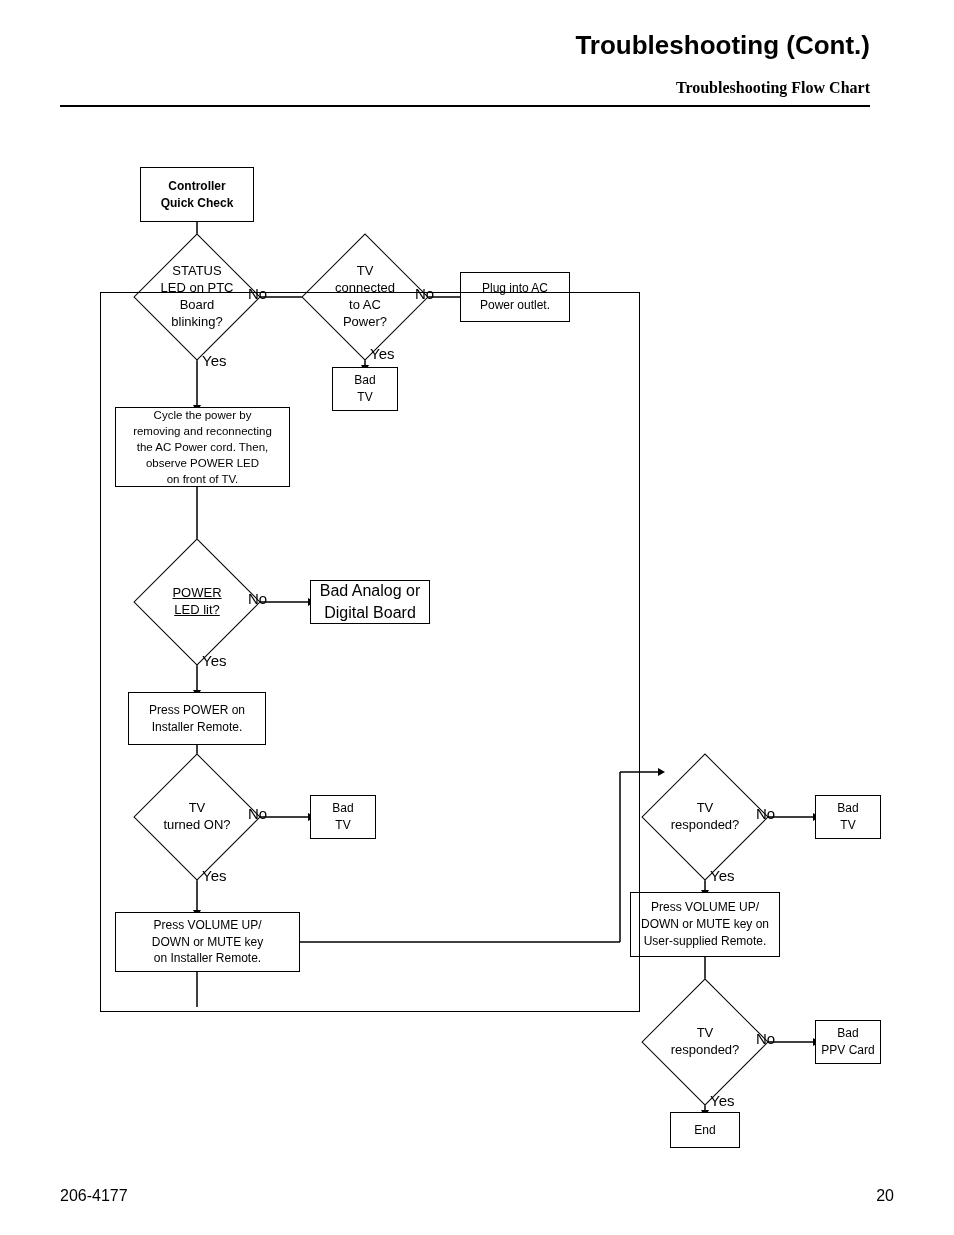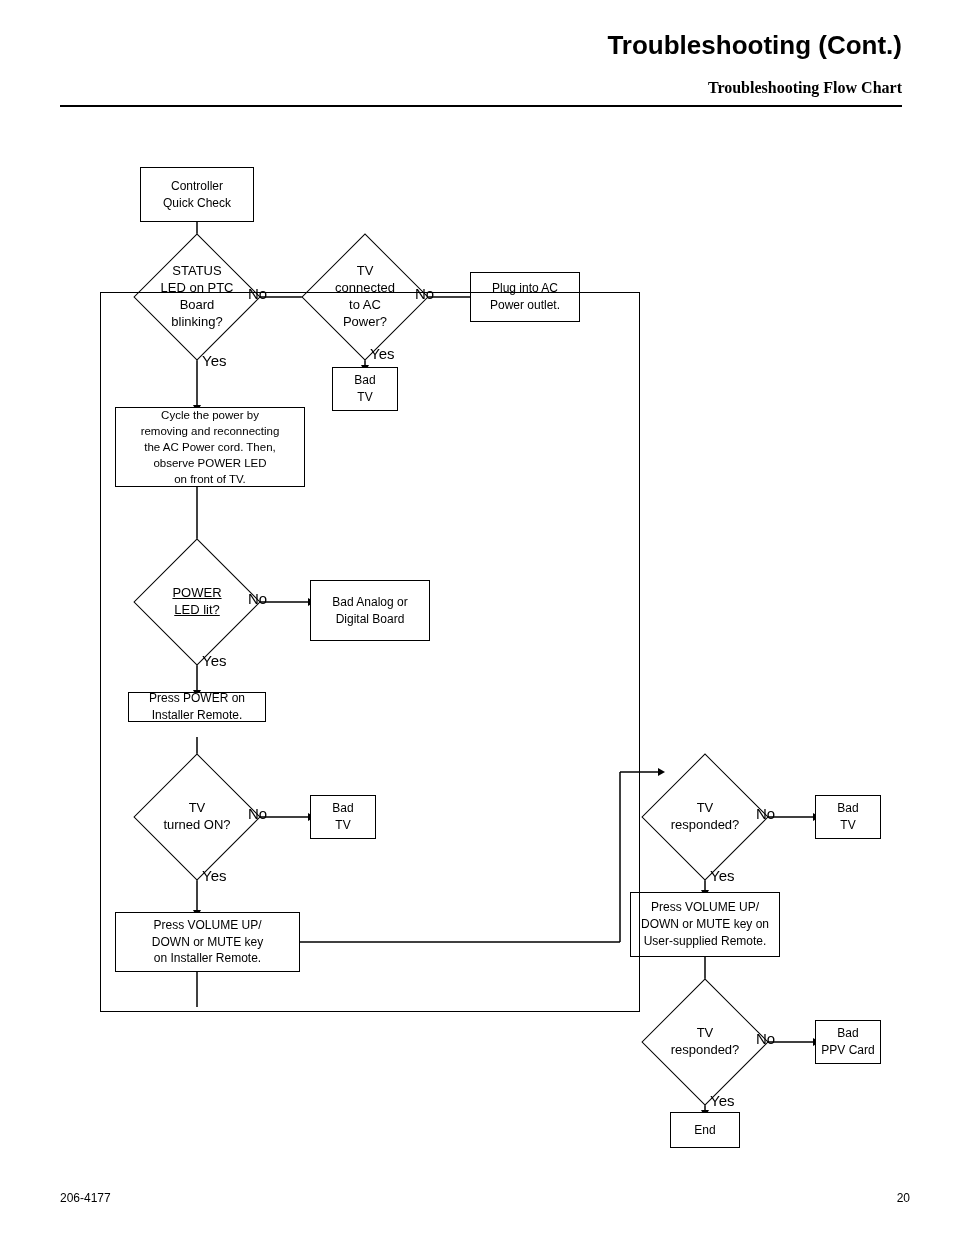--- a/index.html
+++ b/index.html
@@ -7,21 +7,21 @@
       background: #ffffff;
       font-family: Arial, Helvetica, sans-serif;
       width: 954px;
       min-height: 1235px;
       position: relative;
       color: #000;
     }
     .page {
       width: 954px;
       min-height: 1235px;
-      padding: 30px 52px 40px 60px;
+      padding: 30px 84px 40px 60px;
       position: relative;
     }
     .page-title {
       text-align: right;
       font-size: 26px;
       font-weight: bold;
       margin-bottom: 18px;
     }
     .section-title {
       text-align: right;
@@ -88,24 +88,24 @@
       position: absolute;
       top: 0; left: 0;
       width: 100%;
       height: 100%;
       pointer-events: none;
     }
     .page-footer {
       position: absolute;
       bottom: 30px;
       left: 60px;
-      right: 44px;
+      right: 60px;
       display: flex;
       justify-content: space-between;
-      font-size: 12px;
+      font-size: 16px;
     }
   </style>
 </head>
 <body>
 
 <div class="page">
 
   <div class="page-title">Troubleshooting (Cont.)</div>
   <div class="section-title">Troubleshooting Flow Chart</div>
   <hr class="divider">
@@ -180,71 +180,71 @@
 
       <polygon points="641,753 645,760 649,753" fill="#000"></polygon>
 
       <polygon points="641,858 645,865 649,858" fill="#000"></polygon>
 
       <polygon points="753,901 760,905 753,909" fill="#000"></polygon>
 
       <polygon points="641,973 645,980 649,973" fill="#000"></polygon>
     </svg>
 
-    <div class="fc-box" style="left:80px; top:30px; width:114px; height:55px; font-size:12px;">
+    <div class="fc-box" style="left:80px; top:30px; width:114px; height:55px; font-size:12px;font-weight:bold;">
       <span style="white-space:pre-line; text-align:center;">Controller
 Quick Check</span>
     </div>
 
     <div class="fc-diamond" style="left:92px; top:115px;">
       <div class="fc-diamond-inner"></div>
       <div class="fc-diamond-text" style="white-space:pre-line;">STATUS
 LED on PTC
 Board
 blinking?</div>
     </div>
 
     <div class="fc-diamond" style="left:260px; top:115px;">
       <div class="fc-diamond-inner"></div>
       <div class="fc-diamond-text" style="white-space:pre-line;">TV
 connected
 to AC
 Power?</div>
     </div>
 
-    <div class="fc-box" style="left:410px; top:135px; width:110px; height:50px; font-size:12px;">
+    <div class="fc-box" style="left:400px; top:135px; width:110px; height:50px; font-size:12px;">
       <span style="white-space:pre-line; text-align:center;">Plug into AC
 Power outlet.</span>
     </div>
 
     <div class="fc-box" style="left:272px; top:230px; width:66px; height:44px; font-size:12px;">
       <span style="white-space:pre-line; text-align:center;">Bad
 TV</span>
     </div>
 
-    <div class="fc-box" style="left:55px; top:270px; width:190px; height:80px; font-size:11.5px; padding:6px;">
+    <div class="fc-box" style="left:55px; top:270px; width:175px; height:80px; font-size:11.5px; padding:6px;">
       <span style="white-space:pre-line; text-align:center;">Cycle the power by
 removing and reconnecting
 the AC Power cord. Then,
 observe POWER LED
 on front of TV.</span>
     </div>
 
     <div class="fc-diamond" style="left:92px; top:420px;">
       <div class="fc-diamond-inner"></div>
       <div class="fc-diamond-text" style="white-space:pre-line;text-decoration:underline;">POWER
 LED lit?</div>
     </div>
 
-    <div class="fc-box" style="left:250px; top:443px; width:120px; height:61px; font-size:12px;">
+    <div class="fc-box" style="left:250px; top:443px; width:120px; height:44px; font-size:16px;">
       <span style="white-space:pre-line; text-align:center;">Bad Analog or
 Digital Board</span>
     </div>
 
-    <div class="fc-box" style="left:68px; top:555px; width:138px; height:30px; font-size:12px;">
+    <div class="fc-box" style="left:68px; top:555px; width:138px; height:53px; font-size:12px;">
       <span style="white-space:pre-line; text-align:center;">Press POWER on
 Installer Remote.</span>
     </div>
 
     <div class="fc-diamond" style="left:92px; top:635px;">
       <div class="fc-diamond-inner"></div>
       <div class="fc-diamond-text" style="white-space:pre-line;">TV
 turned ON?</div>
     </div>
 

